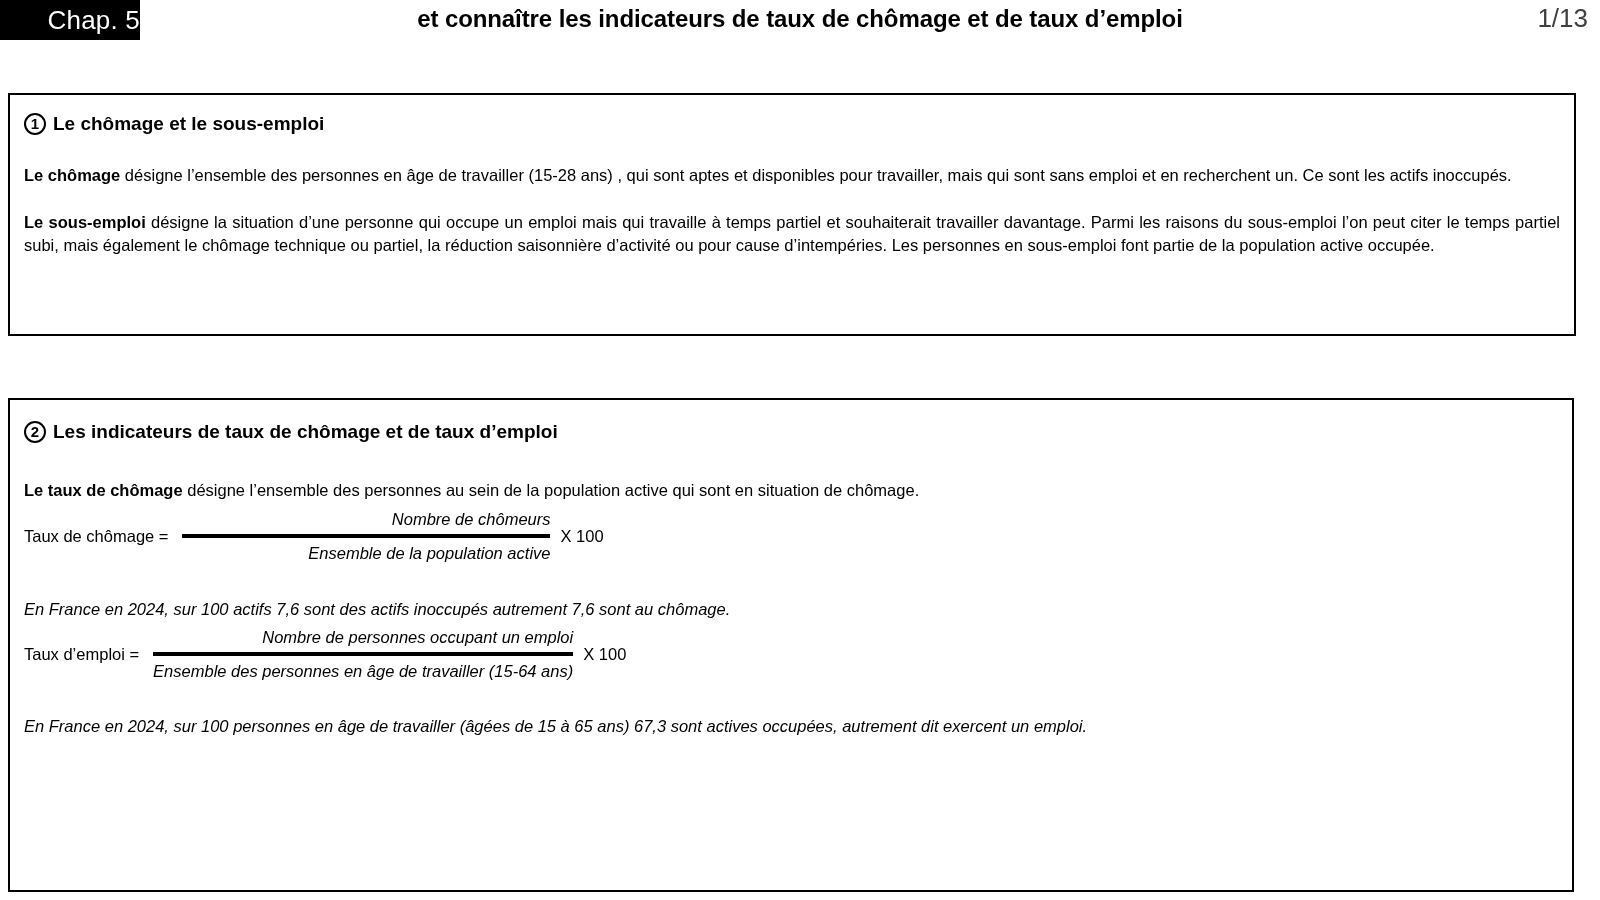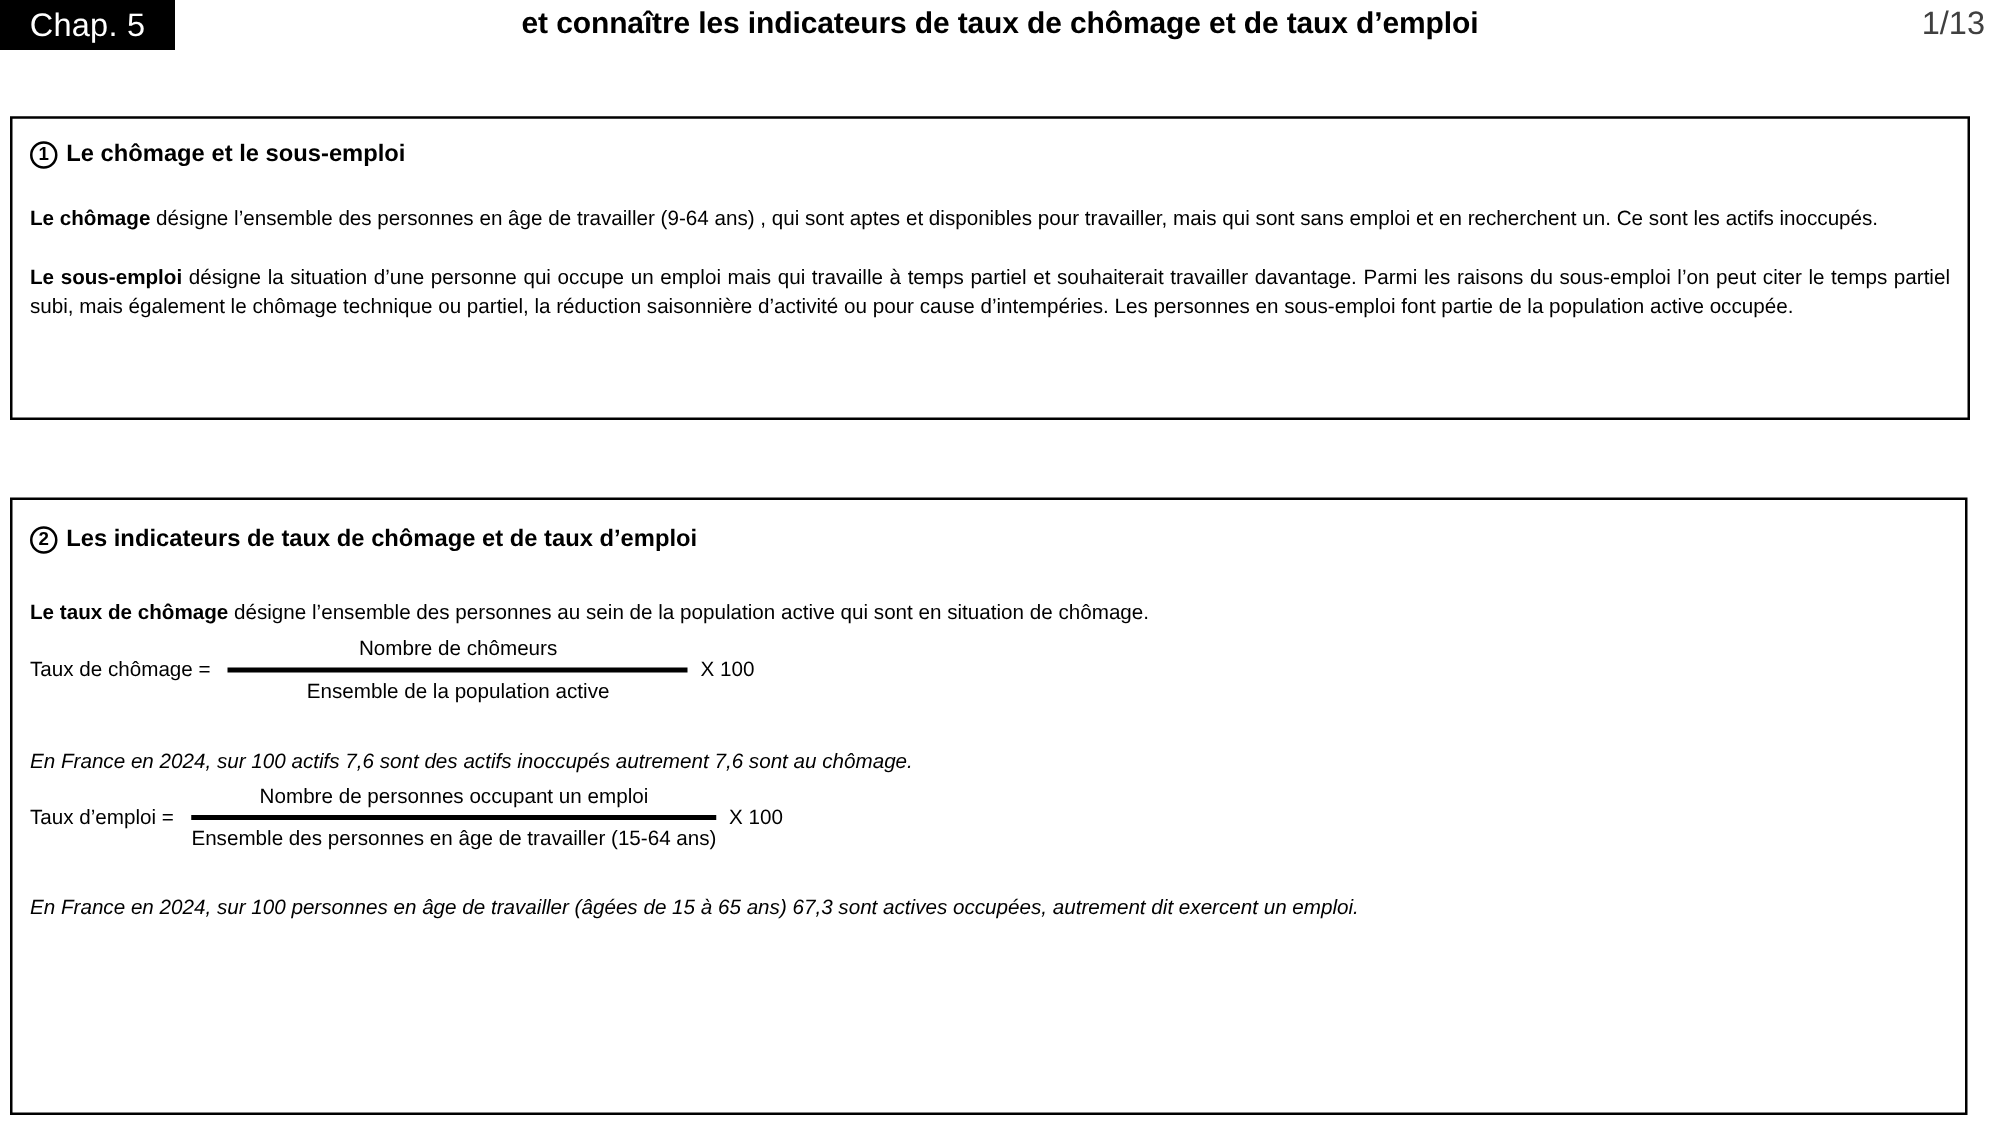--- a/index.html
+++ b/index.html
@@ -20,21 +20,21 @@
   #chapter-badge {
     position: absolute;
     left: 0;
     top: 0;
     width: 140px;
     height: 40px;
     background: #000000;
     color: #ffffff;
     font-size: 26px;
     line-height: 40px;
-    text-align: center;
+    text-align: right;
     letter-spacing: .2px;
   }
   #page-counter {
     position: absolute;
     right: 12px;
     top: 2px;
     font-size: 26px;
     line-height: 32px;
     color: #404040;
   }
@@ -109,22 +109,23 @@
   .formula {
     display: flex;
     align-items: center;
     font-size: 16.5px;
     margin-top: 6px;
   }
   .formula .lhs { white-space: nowrap; }
   .fraction {
     display: inline-flex;
     flex-direction: column;
-    align-items: center;
+    align-items: flex-end;
     margin: 0 10px 0 14px;
+    font-style: italic;
   }
   .fraction .numer,
   .fraction .denom {
     white-space: nowrap;
     font-size: 16.5px;
     line-height: 22px;
   }
   .fraction .bar {
     height: 4px;
     background: #000;
@@ -164,21 +165,21 @@
 </div>
 
 <section class="panel" id="panel-definitions">
   <div class="pad">
 
     <div class="panel-heading">
       <span class="circled">1</span>
       <span>Le chômage et le sous-emploi</span>
     </div>
 
-    <p class="para" id="def-para-1"><b>Le chômage</b><span> désigne l’ensemble des personnes en âge de travailler (9-64 ans) , qui sont aptes et disponibles pour travailler, mais qui sont sans emploi et en recherchent un. Ce sont les actifs inoccupés.</span></p>
+    <p class="para" id="def-para-1"><b>Le chômage</b><span> désigne l’ensemble des personnes en âge de travailler (15-28 ans) , qui sont aptes et disponibles pour travailler, mais qui sont sans emploi et en recherchent un. Ce sont les actifs inoccupés.</span></p>
 
     <p class="para" id="def-para-2"><b>Le sous-emploi</b><span> désigne la situation d’une personne qui occupe un emploi mais qui travaille à temps partiel et souhaiterait travailler davantage. Parmi les raisons du sous-emploi l’on peut citer le temps partiel subi, mais également le chômage technique ou partiel, la réduction saisonnière d’activité ou pour cause d’intempéries. Les personnes en sous-emploi font partie de la population active occupée.</span></p>
 
   </div>
 </section>
 
 <section class="panel" id="panel-indicators">
   <div class="pad">
 
     <div class="panel-heading">

